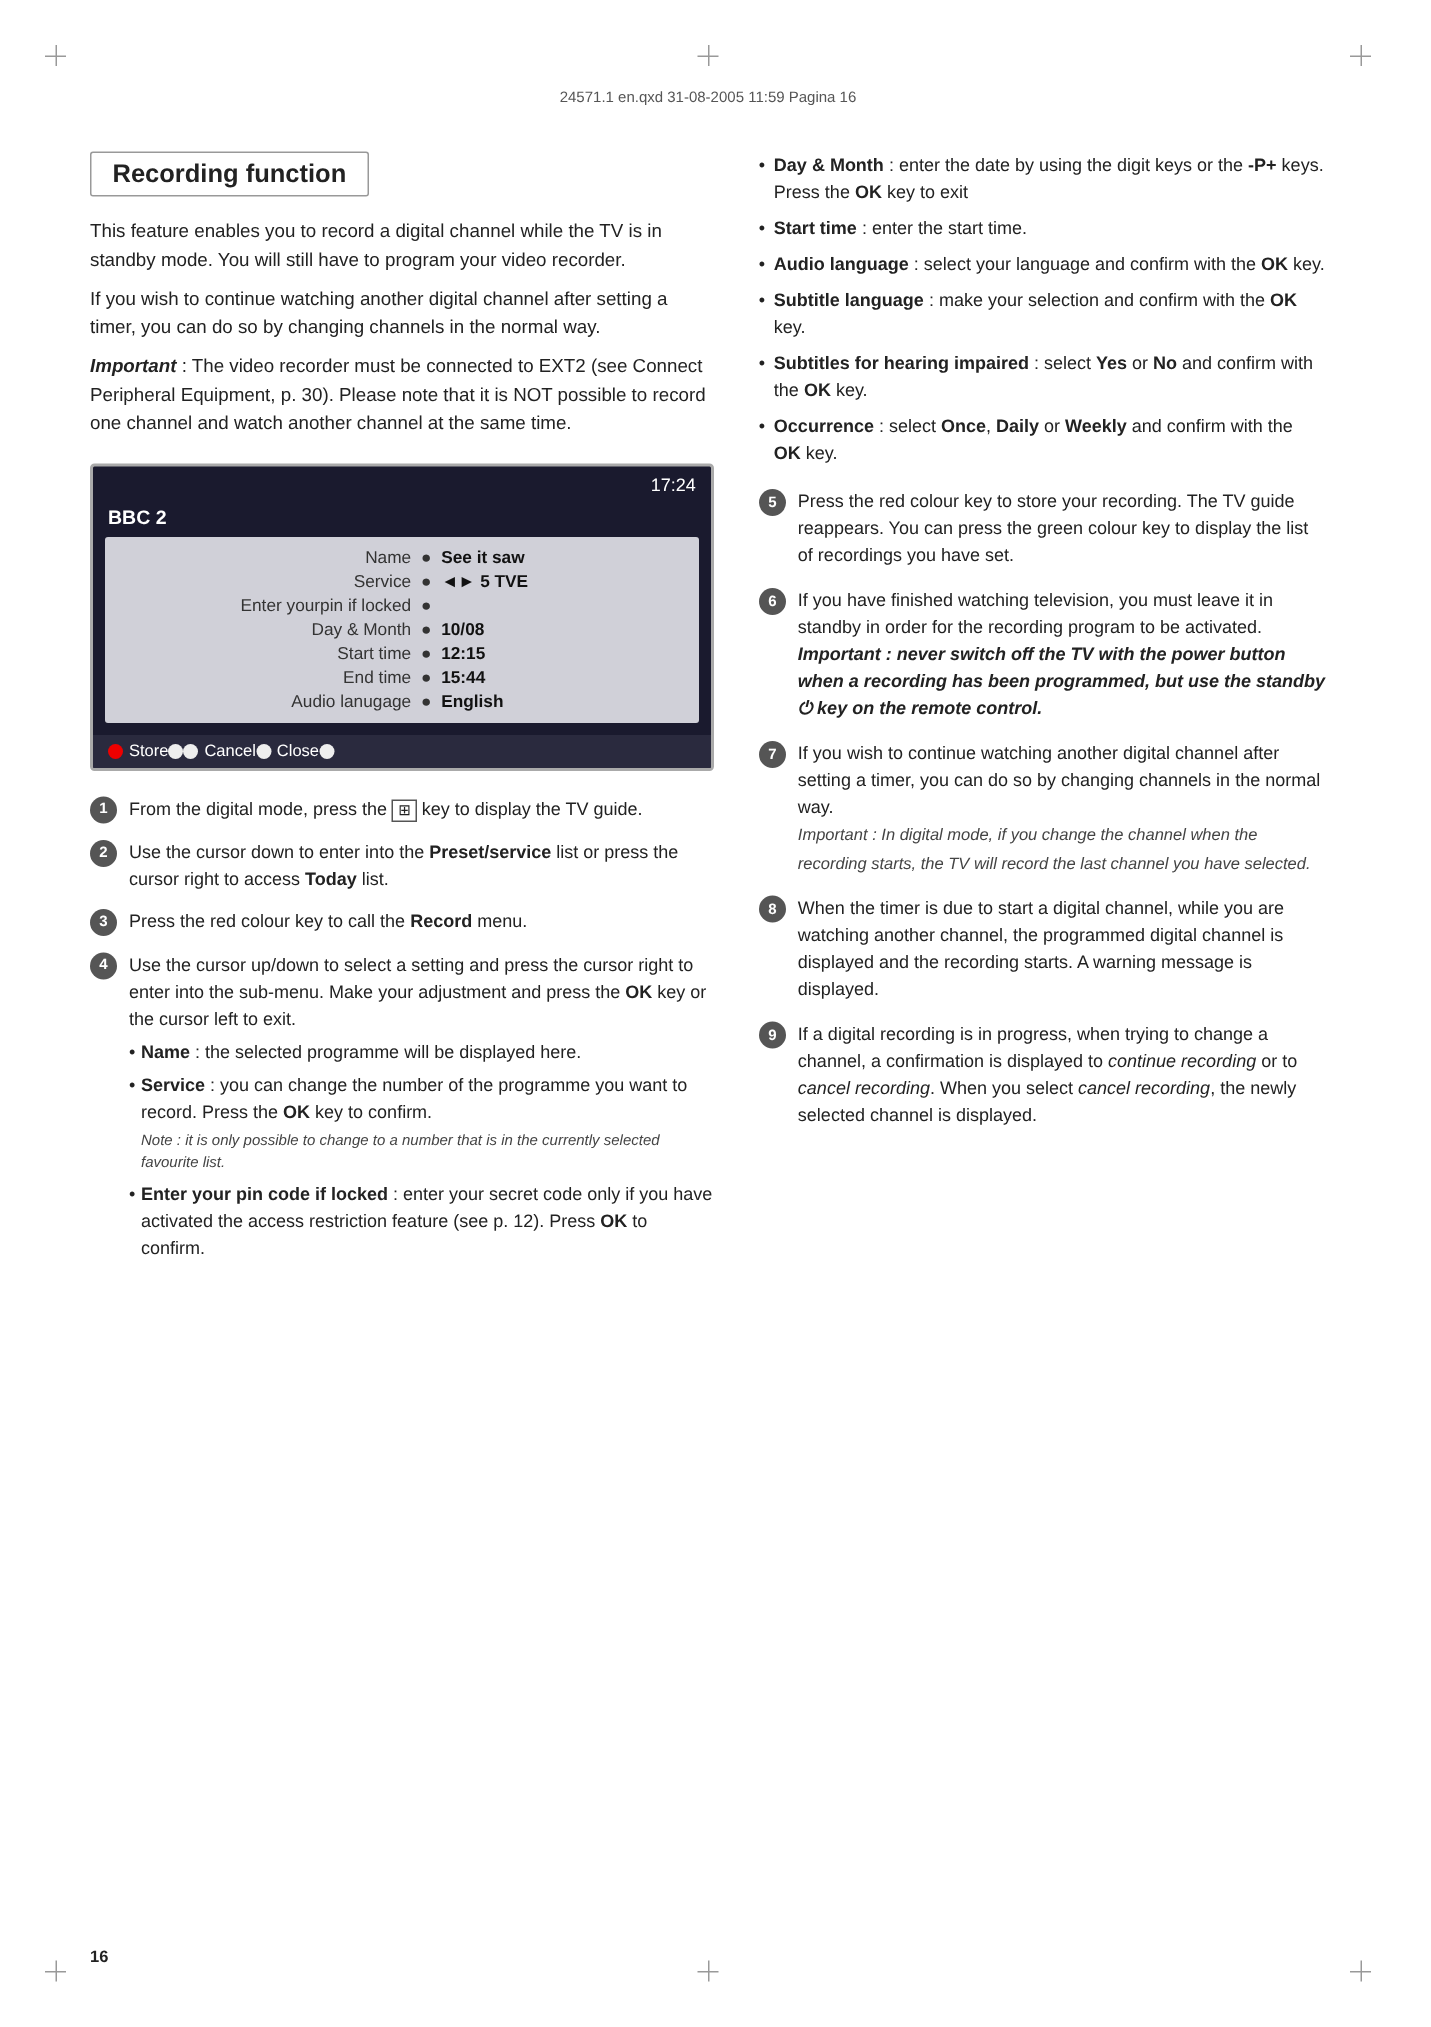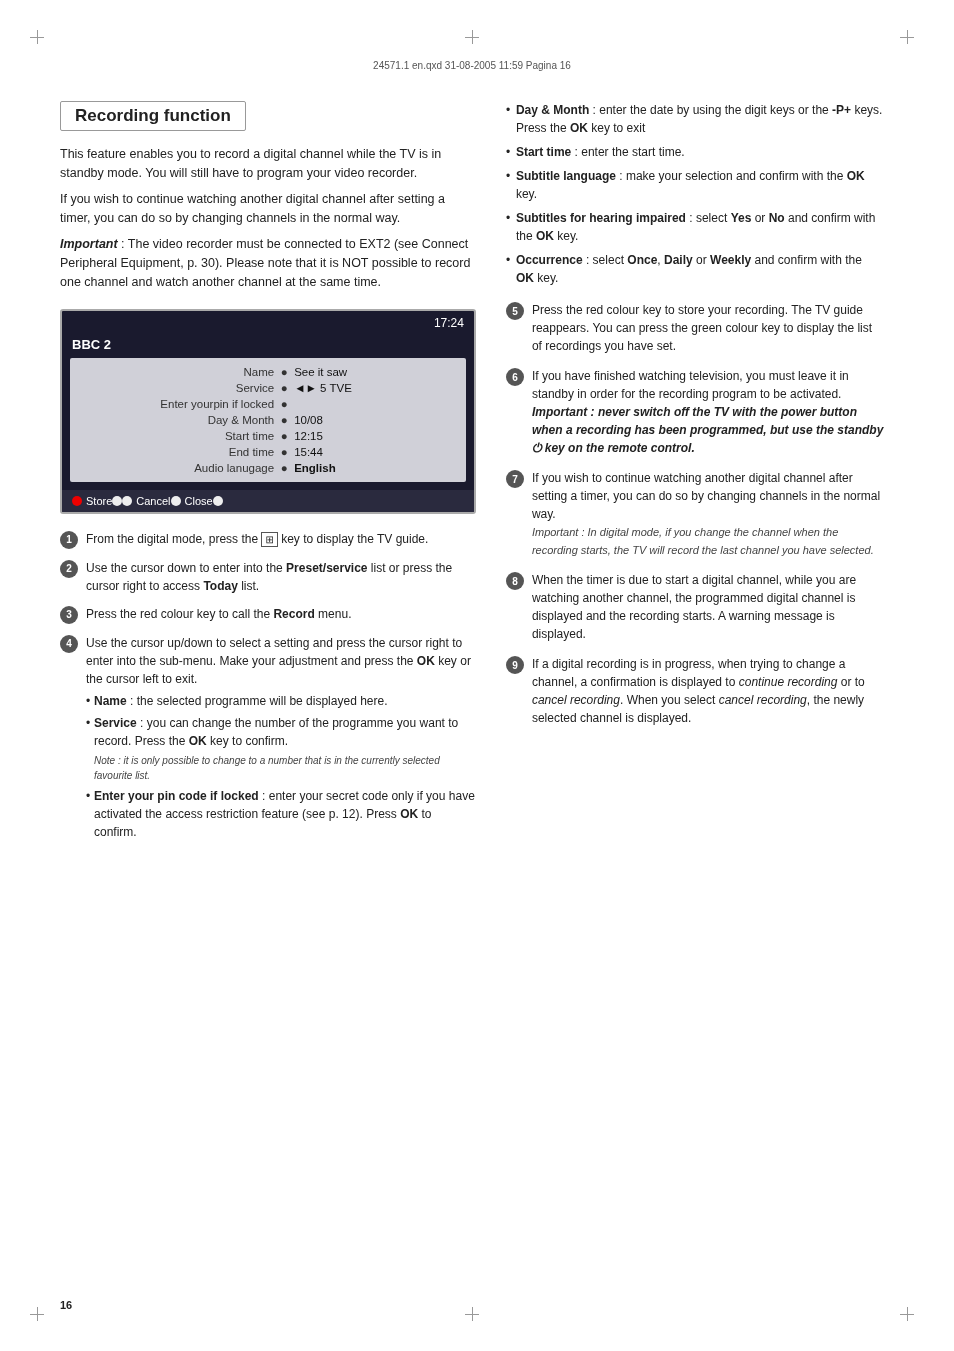--- a/index.html
+++ b/index.html
@@ -114,21 +114,21 @@
     }
 
     .tv-menu-row .dot {
       width: 20px;
       text-align: center;
       color: #333;
     }
 
     .tv-menu-row .value {
       flex: 1;
-      font-weight: normal;
+      font-weight: bold;
       color: #111;
     }
 
     .tv-bottom-bar {
       background: #2a2a3e;
       display: flex;
       gap: 0;
       padding: 5px 10px;
       font-size: 11px;
       align-items: center;
@@ -440,20 +440,21 @@
         </li>
 
       </ul>
     </div>
 
     <div class="right-col">
 
       <ul class="right-bullets">
         <li><strong>Day &amp; Month</strong> : enter the date by using the digit keys or the <strong>-P+</strong> keys. Press the <strong>OK</strong> key to exit</li>
         <li><strong>Start time</strong> : enter the start time.</li>
+        <li><strong>Audio language</strong> : select your language and confirm with the <strong>OK</strong> key.</li>
         <li><strong>Subtitle language</strong> : make your selection and confirm with the <strong>OK</strong> key.</li>
         <li><strong>Subtitles for hearing impaired</strong> : select <strong>Yes</strong> or <strong>No</strong> and confirm with the <strong>OK</strong> key.</li>
         <li><strong>Occurrence</strong> : select <strong>Once</strong>, <strong>Daily</strong> or <strong>Weekly</strong> and confirm with the<br><strong>OK</strong> key.</li>
       </ul>
 
       <ul class="right-steps">
 
         <li class="right-step-item">
           <div class="right-step-num">5</div>
           <div class="right-step-content">

